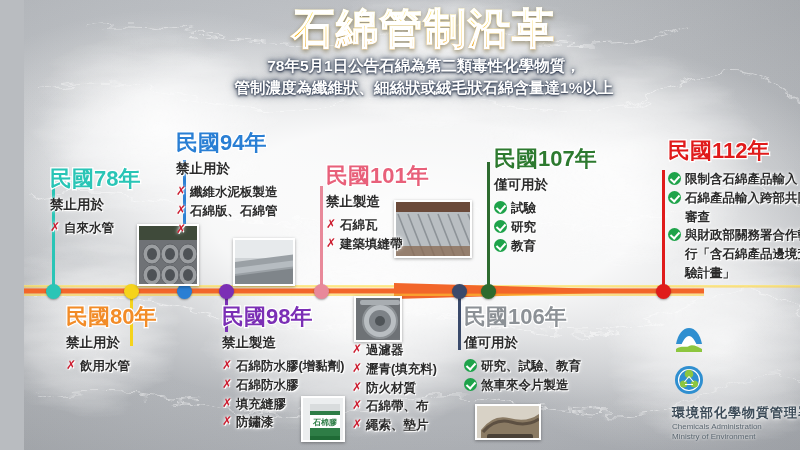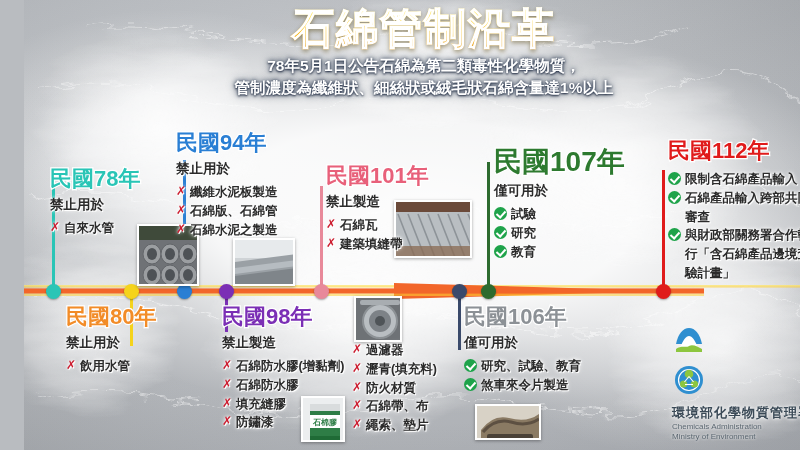--- a/index.html
+++ b/index.html
@@ -193,21 +193,20 @@
       <li>
           <span class="mk x">✗</span>
           <span class="tx">纖維水泥板製造</span>
         </li>
       <li>
           <span class="mk x">✗</span>
           <span class="tx">石綿版、石綿管</span>
         </li>
       <li>
           <span class="mk x">✗</span>
-          <span class="tx">石綿水泥之製造</span>
         </li>
     </ul>
   </div>
   <div class="photo" style="left:209px; top:238px; width:62px; height:48px;">
     <svg viewBox="0 0 62 48" width="62" height="48">
       <rect width="62" height="48" fill="#cfd3d6"></rect>
       <rect y="0" width="62" height="18" fill="#e7eaec"></rect>
       <polygon points="0,22 62,14 62,30 0,40" fill="#9aa0a5"></polygon>
       <polygon points="0,28 62,20 62,26 0,34" fill="#b6bcc1"></polygon>
       <polygon points="0,36 62,28 62,48 0,48" fill="#7f858a"></polygon>
@@ -240,21 +239,21 @@
         <path d="M42 12 L60 58"></path>
           <path d="M52 12 L70 58"></path>
           <path d="M62 12 L78 52"></path>
           <path d="M72 12 L78 26"></path>
       </g>
       <rect y="44" width="78" height="14" fill="#8a6a52" opacity="0.75"></rect>
     </svg>
   </div>
 
   <div class="blk" style="left:470px; top:148px; width:150px;">
-    <div class="yr" style="font-size:28px; color:#2d7a2f;">民國107年</div>
+    <div class="yr" style="font-size:22px; color:#2d7a2f;">民國107年</div>
     <div class="sub">僅可用於</div>
     <ul class="items">
       <li>
           <span class="mk ok"></span>
           <span class="tx">試驗</span>
         </li>
       <li>
           <span class="mk ok"></span>
           <span class="tx">研究</span>
         </li>

